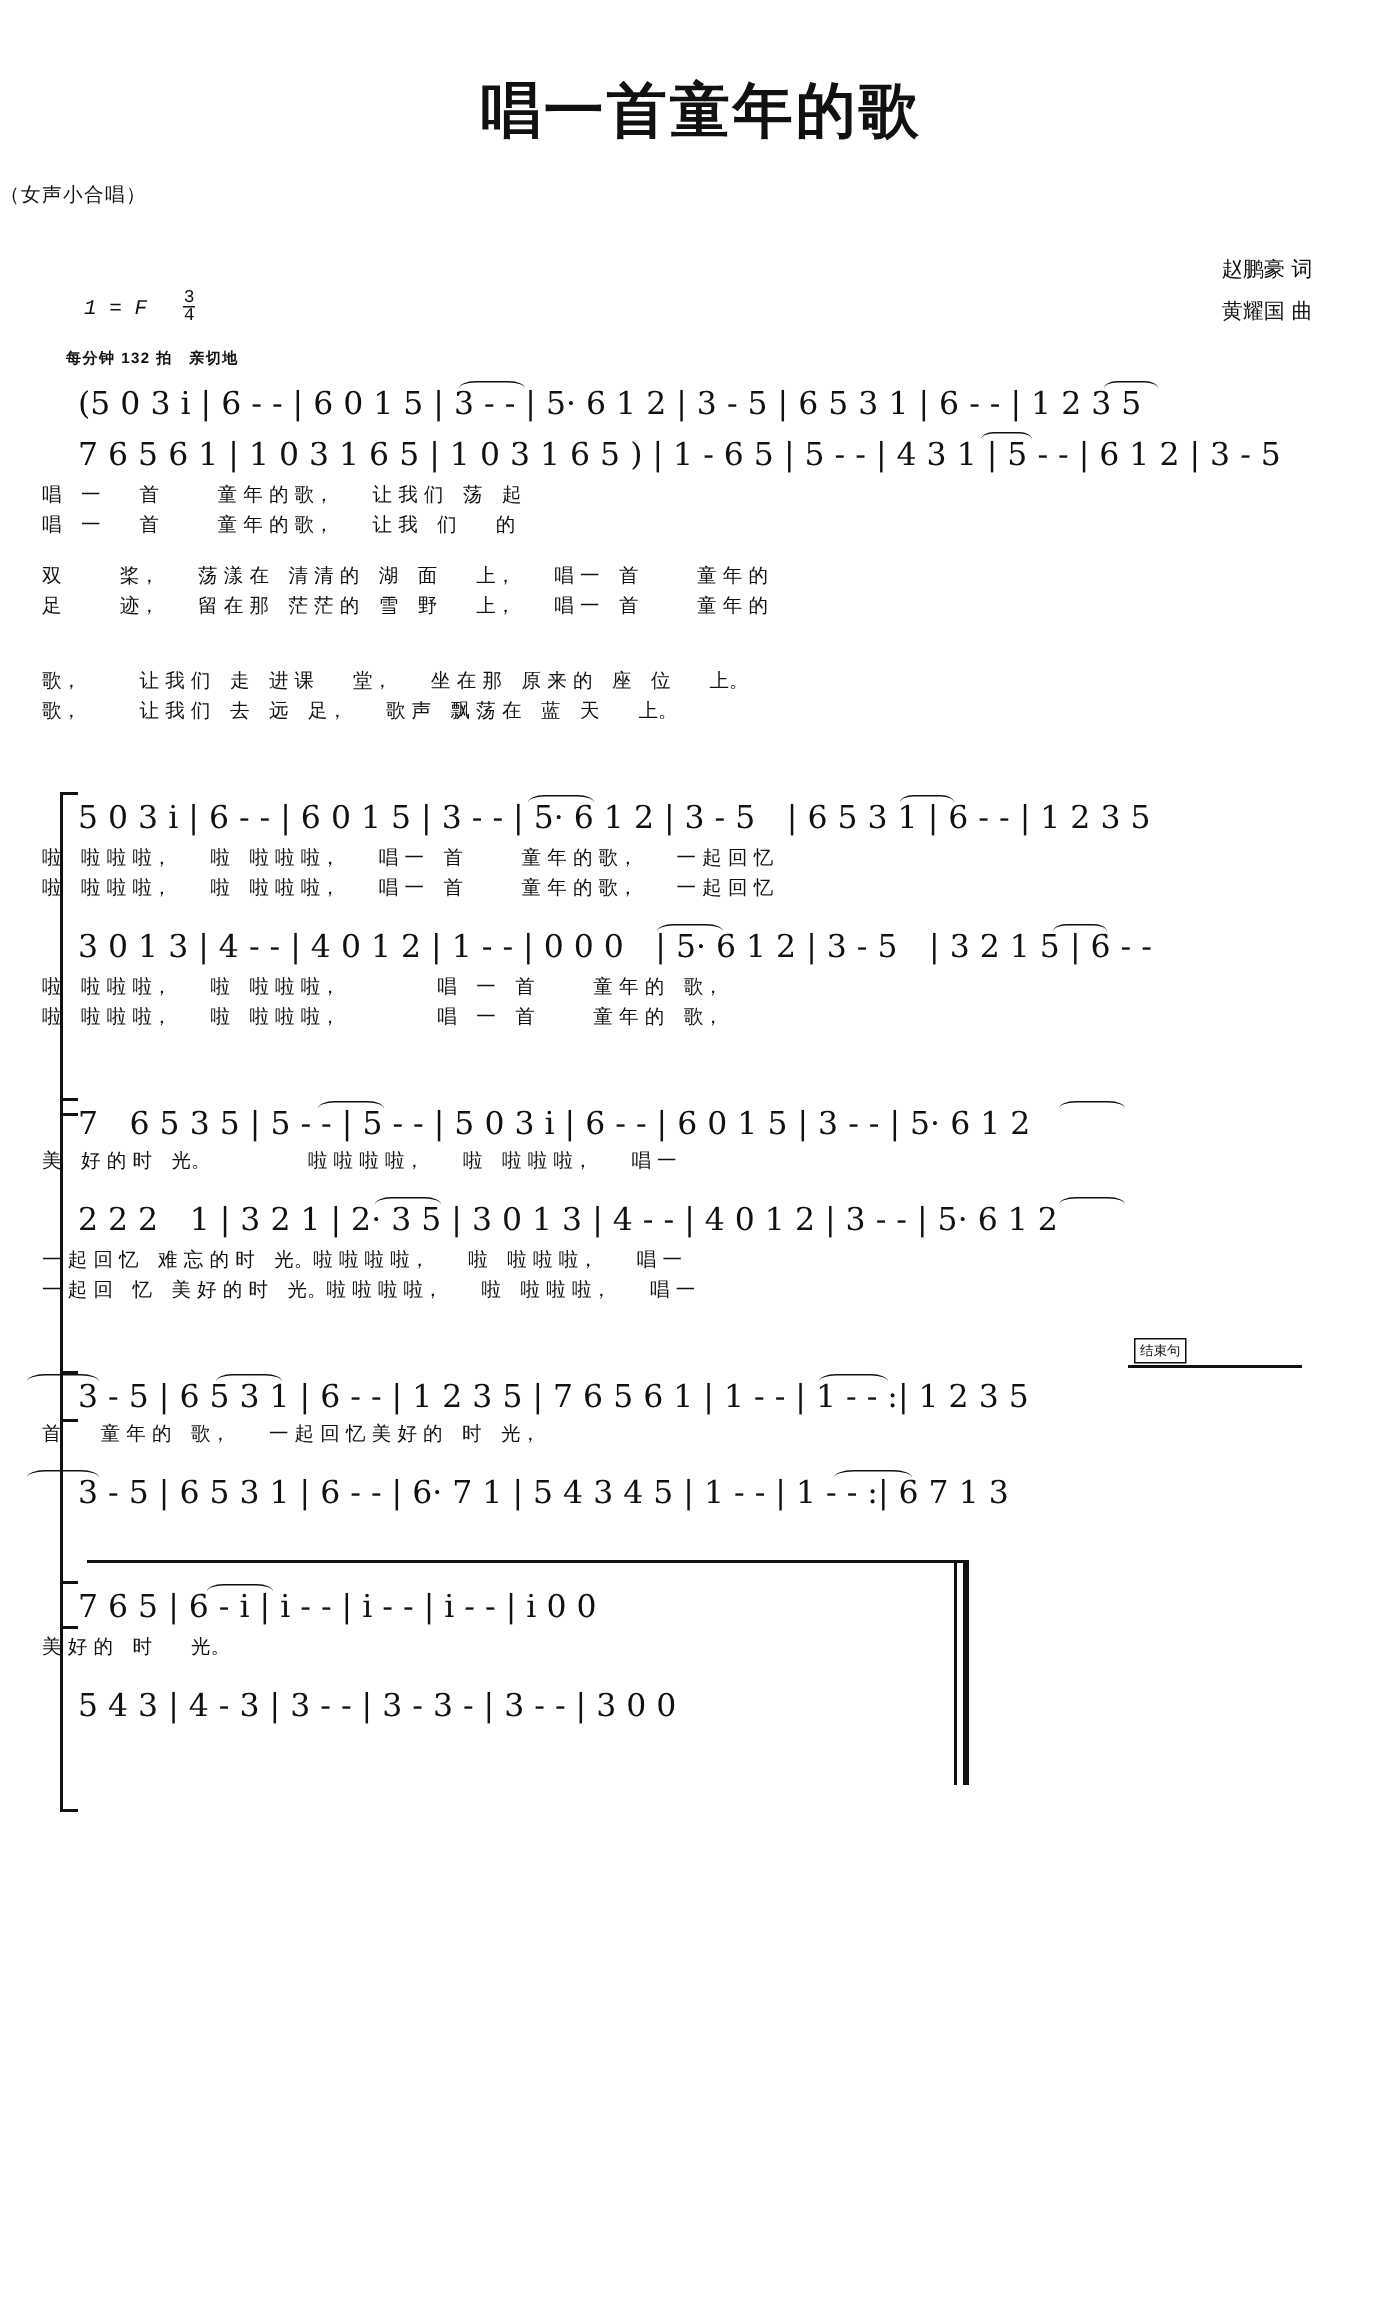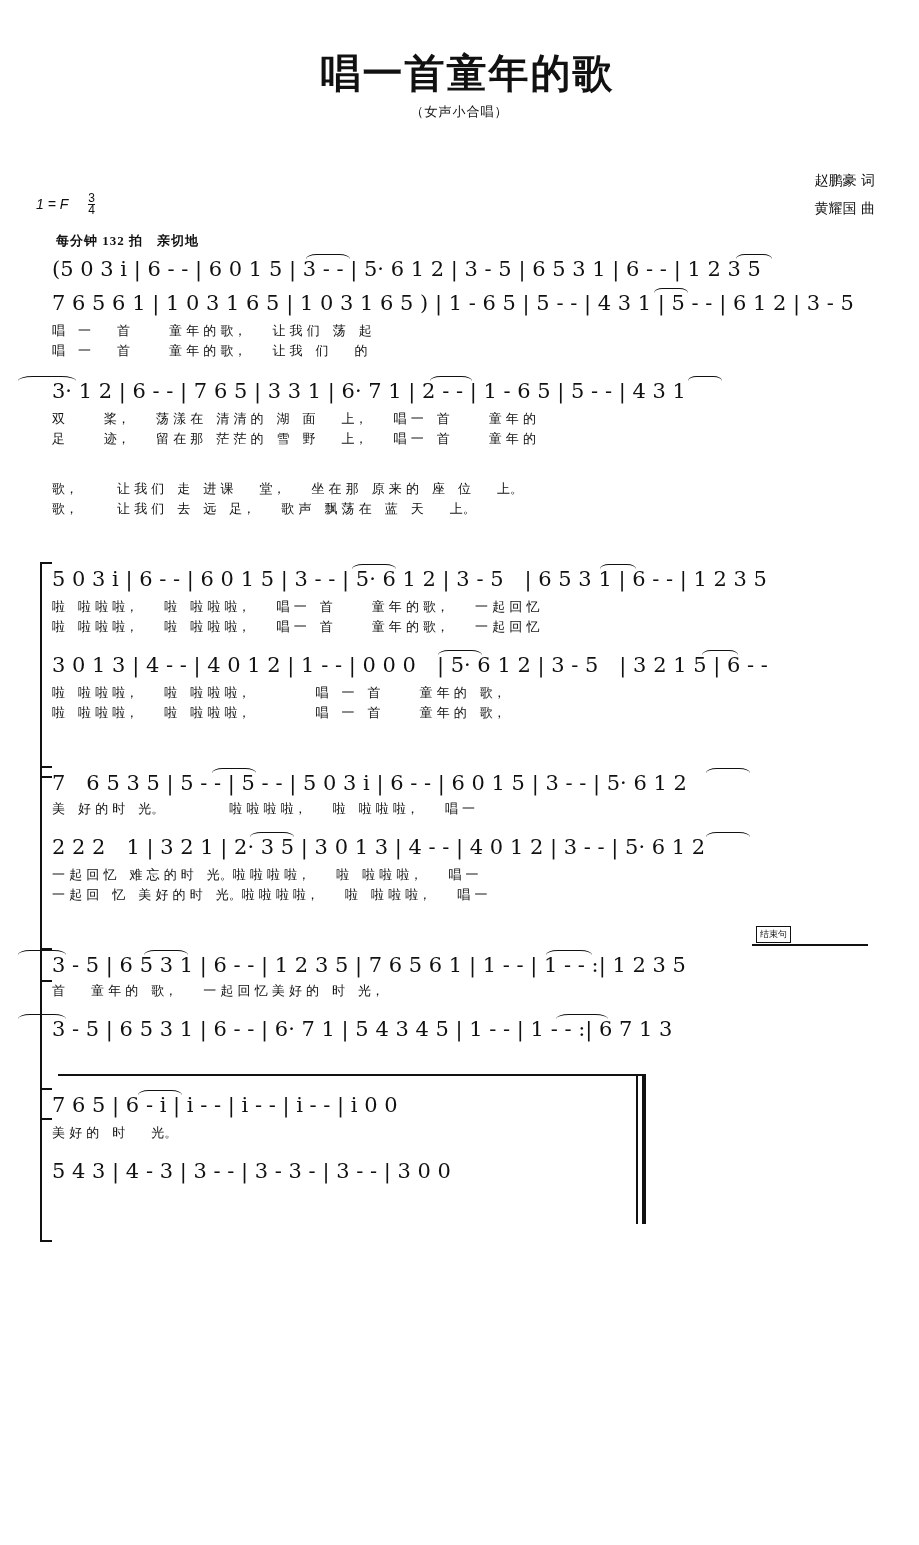--- a/index.html
+++ b/index.html
@@ -24,64 +24,63 @@
   .title {
     text-align: center;
     font-family: "DejaVu Sans", sans-serif;
     font-weight: bold;
     font-size: 40px;
     letter-spacing: 2px;
     margin: 46px 0 0 0;
     padding-left: 16px;
   }
   .subtitle {
-    text-align: center;
     font-family: "DejaVu Sans", sans-serif;
     font-size: 13px;
-    margin-top: 2px;
+    margin-top: 20px;
     letter-spacing: 1px;
   }
   .credits {
     position: absolute;
     right: 44px;
     top: 120px;
     font-family: "DejaVu Sans", sans-serif;
     font-size: 14px;
     line-height: 28px;
     text-align: left;
     margin-left: 34px;
   }
   .keyline {
     position: absolute;
-    left: 36px;
+    left: 56px;
     top: 148px;
-    font-family: Liberation Sans, sans-serif;
+    font-family: Liberation Mono, monospace;
     font-size: 14px;
   }
   .keyline .eq {
     font-style: italic;
   }
   .frac {
     display: inline-block;
     vertical-align: middle;
     text-align: center;
     font-size: 12px;
     line-height: 11px;
     margin-left: 16px;
     position: relative;
     top: -1px;
   }
   .frac .num { display: block; }
   .frac .den { display: block; border-top: 1px solid #111; }
   .tempo {
     position: absolute;
-    left: 56px;
+    left: 44px;
     top: 186px;
-    font-family: Liberation Serif, serif;
-    font-size: 13px;
+    font-family: Liberation Sans, sans-serif;
+    font-size: 10px;
     font-weight: bold;
     letter-spacing: 1px;
   }
 
   
   .systems {
     position: absolute;
     left: 0;
     top: 206px;
     width: 827px;
@@ -104,21 +103,21 @@
     display: inline-block;
     white-space: pre;
     line-height: 34px;
   }
   .lyric {
     position: relative;
     height: 22px;
     white-space: pre;
     font-family: "DejaVu Sans", sans-serif;
     font-size: 13px;
-    padding-left: 52px;
+    padding-left: 28px;
     box-sizing: border-box;
     line-height: 22px;
     letter-spacing: 0px;
   }
   .lyric.l2 { margin-top: -2px; }
   .gap-sm { height: 10px; }
   .gap-md { height: 26px; }
   .gap-lg { height: 40px; }
 
   
@@ -191,26 +190,20 @@
         <span class="notes">7 6 5 6 1 | 1 0 3 1 6 5 | 1 0 3 1 6 5 ) | 1 - 6 5 | 5 - - | 4 3 1 | 5 - - | 6 1 2 | 3 - 5</span>
         <span class="slur" style="left:654px; top:2px; width:34px;"></span>
       </div>
       <div class="lyric">唱　一　　首　　　童 年 的 歌，　　让 我 们　荡　起</div>
       <div class="lyric l2">唱　一　　首　　　童 年 的 歌，　　让 我　们　　的</div>
     </div>
 
     <div class="gap-sm"></div>
 
     <div class="system">
-      <div class="staffline">
-        <span class="notes">3· 1 2 | 6 - - | 7 6 5 | 3 3 1 | 6· 7 1 | 2 - - | 1 - 6 5 | 5 - - | 4 3 1</span>
-        <span class="slur" style="left:18px; top:2px; width:58px;"></span>
-        <span class="slur" style="left:430px; top:2px; width:42px;"></span>
-        <span class="slur" style="left:688px; top:2px; width:34px;"></span>
-      </div>
       <div class="lyric">双　　　桨，　　荡 漾 在　清 清 的　湖　面　　上，　　唱 一　首　　　童 年 的</div>
       <div class="lyric l2">足　　　迹，　　留 在 那　茫 茫 的　雪　野　　上，　　唱 一　首　　　童 年 的</div>
     </div>
 
     <div class="gap-md"></div>
 
     <div class="system">
       <div class="lyric">歌，　　　让 我 们　走　进 课　　堂，　　坐 在 那　原 来 的　座　位　　上。</div>
       <div class="lyric l2">歌，　　　让 我 们　去　远　足，　　歌 声　飘 荡 在　蓝　天　　上。</div>
     </div>

